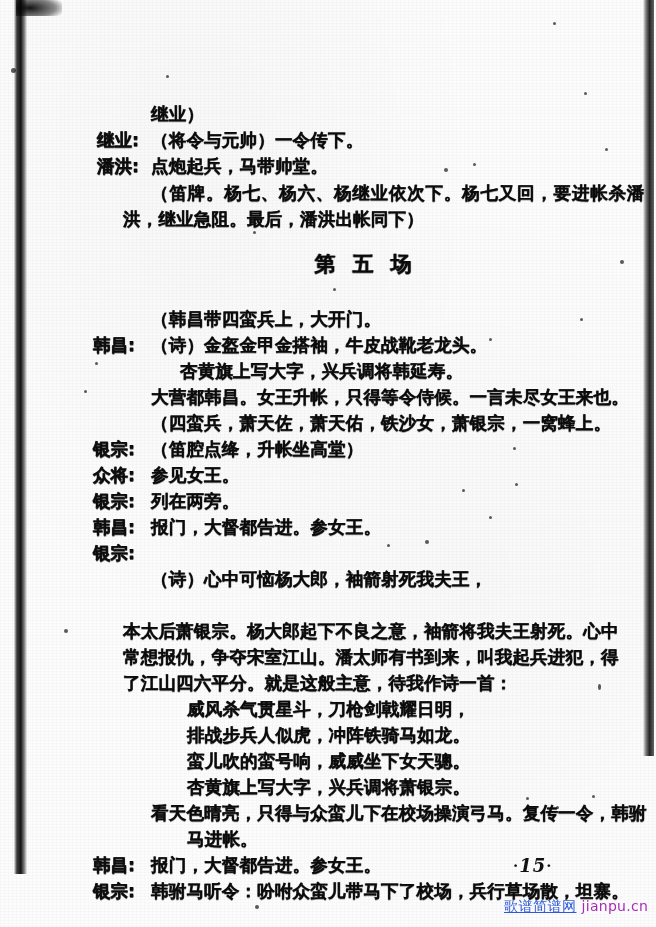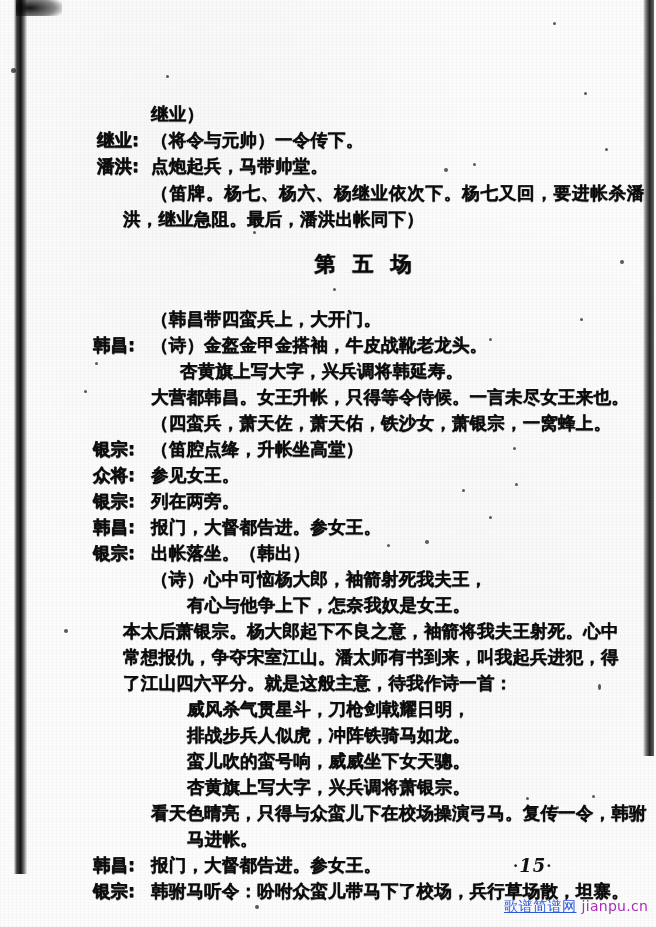--- a/index.html
+++ b/index.html
@@ -217,23 +217,21 @@
     <div class="speaker" style="left:58px; top:459px;">众将:</div>
     <div class="ln" style="left:116px; top:459px;">参见女王。</div>
 
     <div class="speaker" style="left:58px; top:485px;">银宗:</div>
     <div class="ln" style="left:116px; top:485px;">列在两旁。</div>
 
     <div class="speaker" style="left:58px; top:511px;">韩昌:</div>
     <div class="ln" style="left:116px; top:511px;">报门，大督都告进。参女王。</div>
 
     <div class="speaker" style="left:58px; top:537px;">银宗:</div>
-    <div class="ln" style="left:116px; top:537px;">出帐落坐。（韩出）</div>
     <div class="ln" style="left:116px; top:563px;">（诗）心中可恼杨大郎，袖箭射死我夫王，</div>
-    <div class="ln" style="left:152px; top:589px;">有心与他争上下，怎奈我奴是女王。</div>
     <div class="ln" style="left:88px; top:641px;">常想报仇，争夺宋室江山。潘太师有书到来，叫我起兵进犯，得</div>
     <div class="ln" style="left:88px; top:615px;">本太后萧银宗。杨大郎起下不良之意，袖箭将我夫王射死。心中</div>
     <div class="ln" style="left:88px; top:667px;">了江山四六平分。就是这般主意，待我作诗一首：</div>
     <div class="ln" style="left:152px; top:693px;">威风杀气贯星斗，刀枪剑戟耀日明，</div>
     <div class="ln" style="left:152px; top:719px;">排战步兵人似虎，冲阵铁骑马如龙。</div>
     <div class="ln" style="left:152px; top:771px;">杏黄旗上写大字，兴兵调将萧银宗。</div>
     <div class="ln" style="left:152px; top:745px;">蛮儿吹的蛮号响，威威坐下女天骢。</div>
     <div class="ln" style="left:116px; top:797px;">看天色晴亮，只得与众蛮儿下在校场操演弓马。复传一令，韩驸</div>
     <div class="ln" style="left:152px; top:823px;">马进帐。</div>
 

